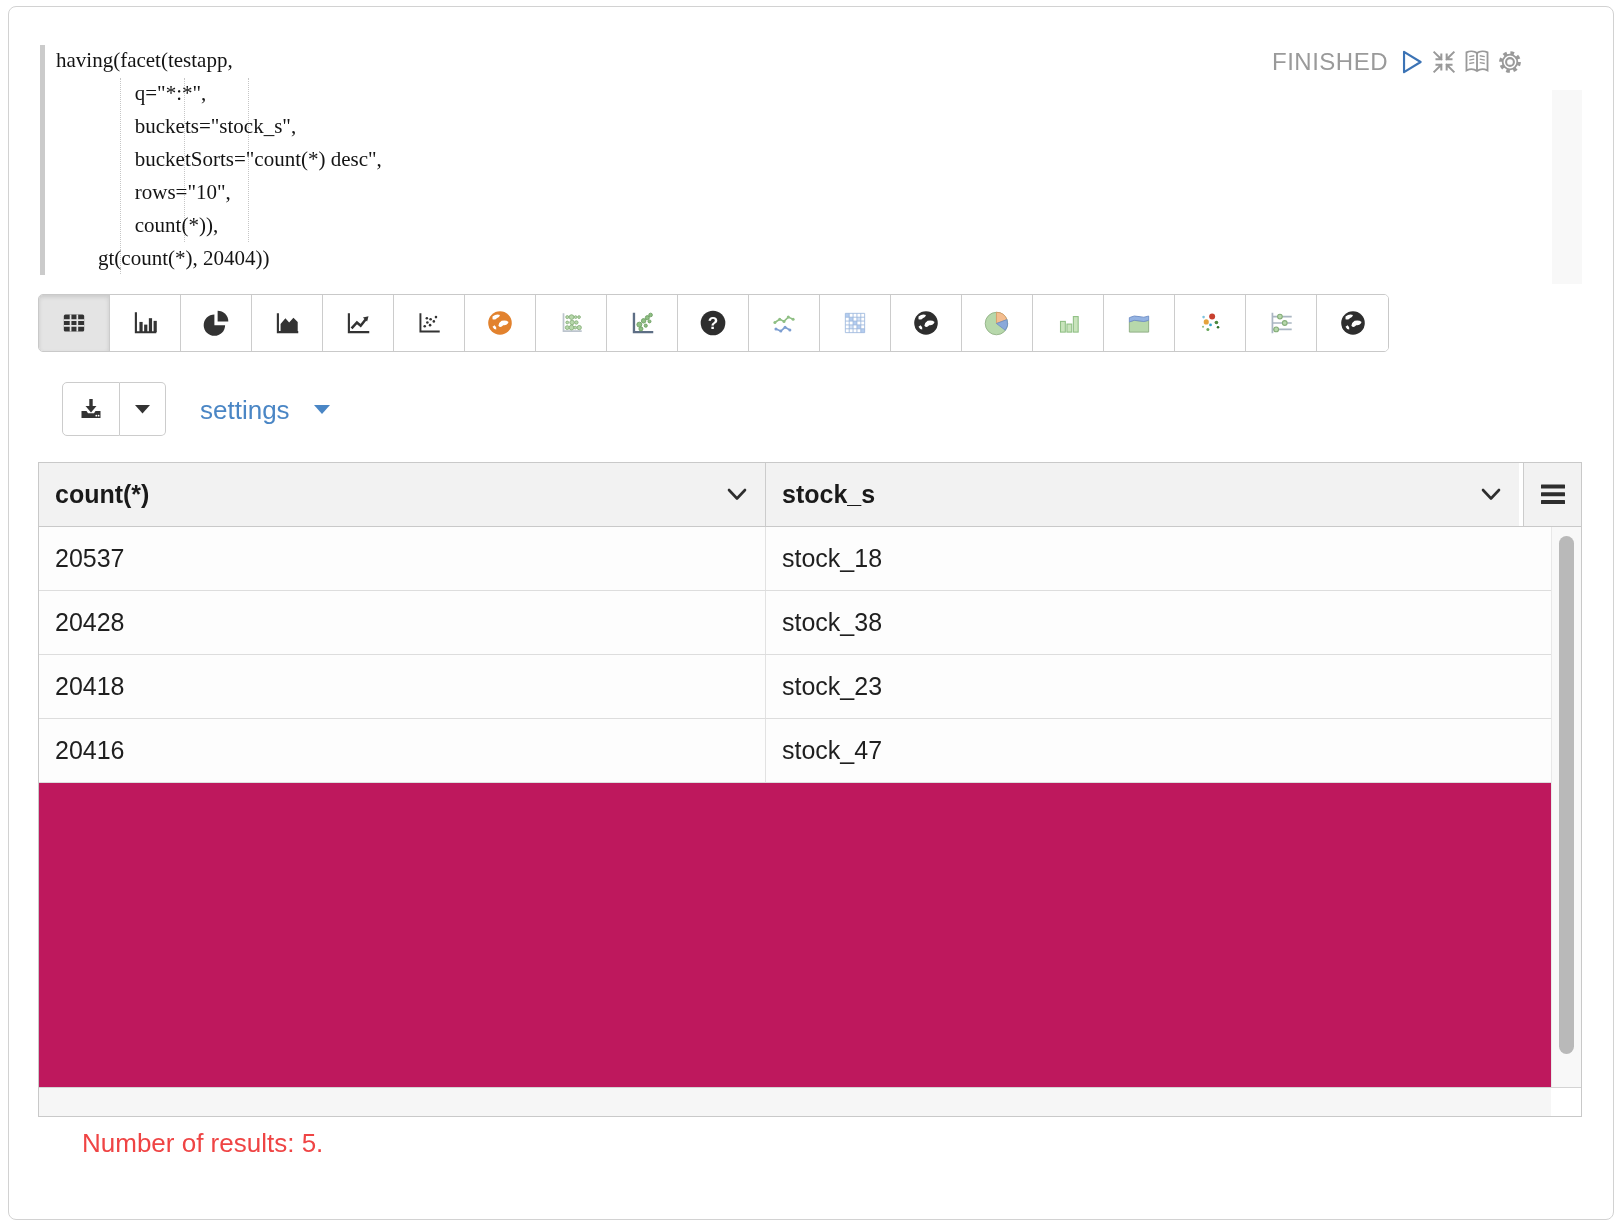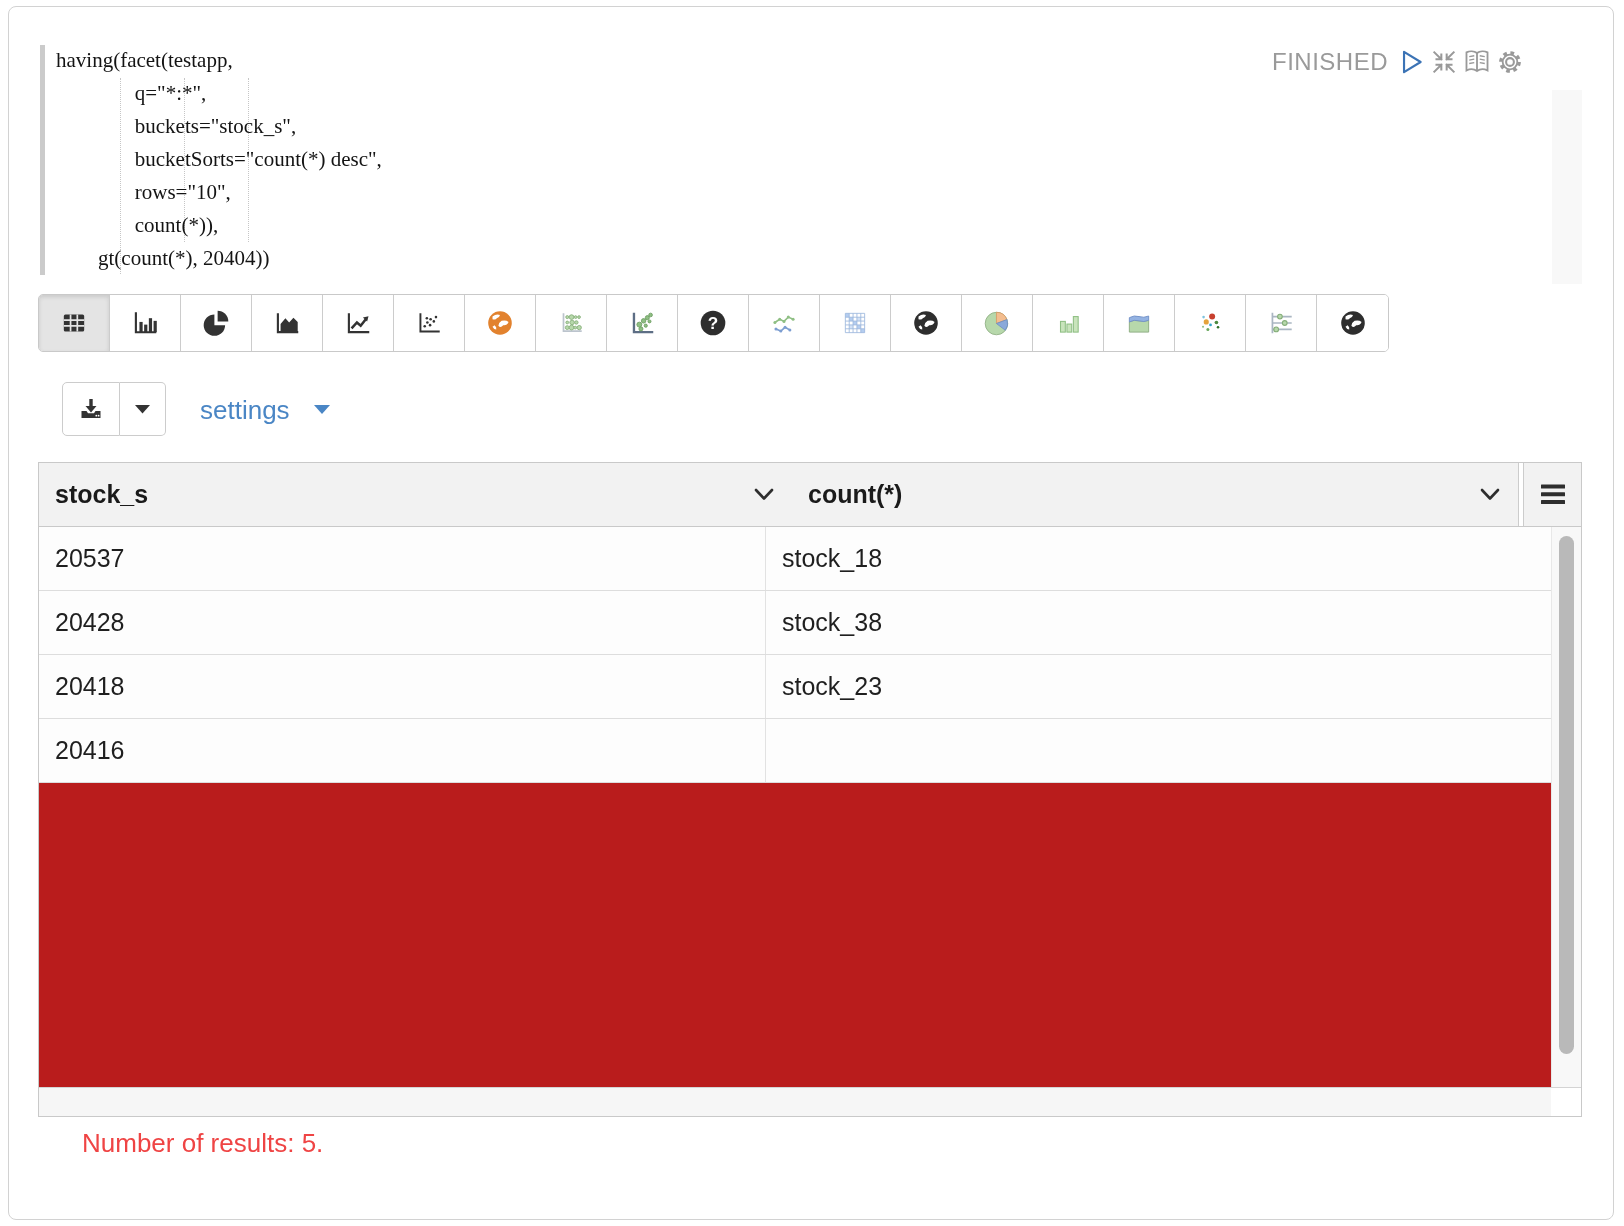--- a/index.html
+++ b/index.html
@@ -64,21 +64,21 @@
     box-sizing:border-box;display:flex;align-items:center;justify-content:space-between;
     padding:0 16px;font-size:25px;font-weight:bold;color:#1a1a1a;cursor:pointer;background:#f2f2f2;
   }
   .th1{width:727px;border-right:1px solid #ccc;}
   .th2{width:753px;}
   .th-gap{width:4px;background:#fff;}
   .th-menu{
     box-sizing:border-box;width:58px;display:flex;align-items:center;justify-content:center;
     background:#f2f2f2;border-left:1px solid #ccc;cursor:pointer;
   }
-  .tbody{position:relative;height:560px;background:#b91c1c;}
+  .tbody{position:relative;height:560px;background:#be185d;}
   .tr{display:flex;width:1512px;height:64px;border-bottom:1px solid #ddd;background:#fdfdfd;box-sizing:border-box;}
   .td{box-sizing:border-box;display:flex;align-items:center;padding:0 16px;font-size:25px;color:#1f1f1f;}
   .td1{width:727px;border-right:1px solid #e2e2e2;}
   .td2{flex:1;}
   .scroll-col{position:absolute;right:0;top:0;bottom:0;width:30px;background:#f8f8f8;border-left:1px solid #e8e8e8;box-sizing:border-box;}
   .scroll-thumb{position:absolute;left:7px;top:9px;width:15px;height:518px;background:#b9b9b9;border-radius:8px;cursor:pointer;}
   .tfoot{position:relative;height:28px;background:#f6f6f6;border-top:1px solid #d4d4d4;}
   .tfoot-corner{position:absolute;right:0;top:0;width:30px;height:100%;background:#fff;}
   
   .results-line{position:absolute;left:38px;top:1128px;font-size:26px;color:#ef4444;margin-left:44px;}
@@ -365,28 +365,28 @@
 </div>
 <a class="settings-link">
   <span>settings</span>
   <svg width="16" height="10" viewBox="0 0 16 10">
     <polygon points="0,0 16,0 8,9" fill="#4a86c5"></polygon>
   </svg>
 </a>
 
 <div class="result-table">
   <div class="thead">
-    <div class="th th2">
-      <span>stock_s</span>
+    <div class="th th1">
+      <span>count(*)</span>
       <svg width="24" height="15" viewBox="0 0 24 15">
         <path d="M4 3 L12 11.5 L20 3" stroke="#2e2e2e" stroke-width="2.6" fill="none" stroke-linecap="round" stroke-linejoin="round"></path>
       </svg>
     </div>
-    <div class="th th1">
-      <span>count(*)</span>
+    <div class="th th2">
+      <span>stock_s</span>
       <svg width="24" height="15" viewBox="0 0 24 15">
         <path d="M4 3 L12 11.5 L20 3" stroke="#2e2e2e" stroke-width="2.6" fill="none" stroke-linecap="round" stroke-linejoin="round"></path>
       </svg>
     </div>
     <div class="th-gap"></div>
     <div class="th-menu">
       <svg width="28" height="23" viewBox="0 0 28 23">
         <g fill="#2e2e2e">
           <rect x="2" y="1.5" width="24" height="4" rx="0.5"></rect>
           <rect x="2" y="9.3" width="24" height="4" rx="0.5"></rect>
@@ -403,20 +403,21 @@
     <div class="tr">
       <div class="td td1">20428</div>
       <div class="td td2">stock_38</div>
     </div>
     <div class="tr">
       <div class="td td1">20418</div>
       <div class="td td2">stock_23</div>
     </div>
     <div class="tr">
       <div class="td td1">20416</div>
+      <div class="td td2">stock_47</div>
     </div>
     <div class="scroll-col">
       <div class="scroll-thumb"></div>
     </div>
   </div>
   <div class="tfoot">
     <div class="tfoot-corner"></div>
   </div>
 </div>
 

